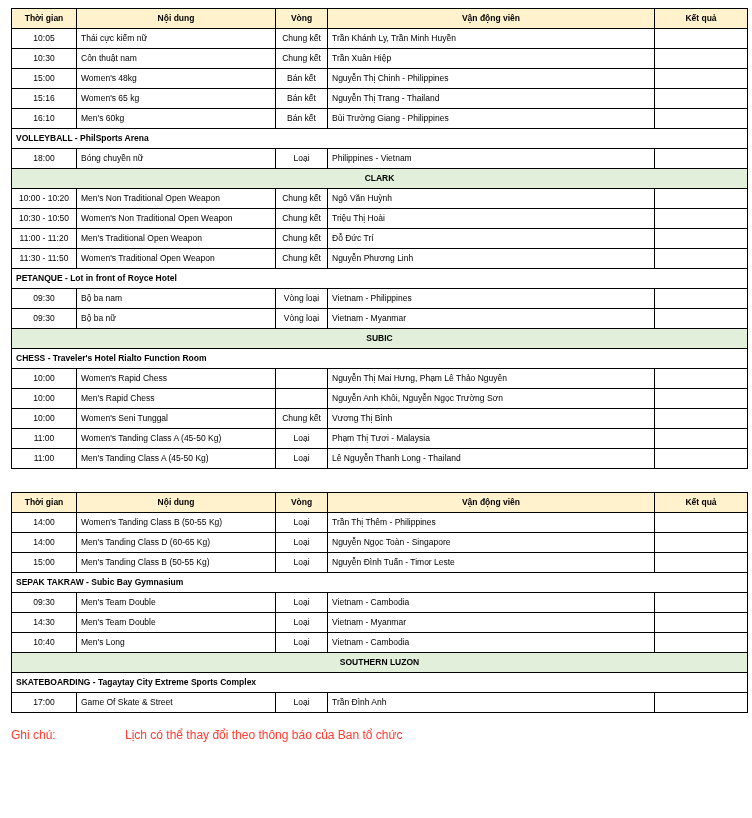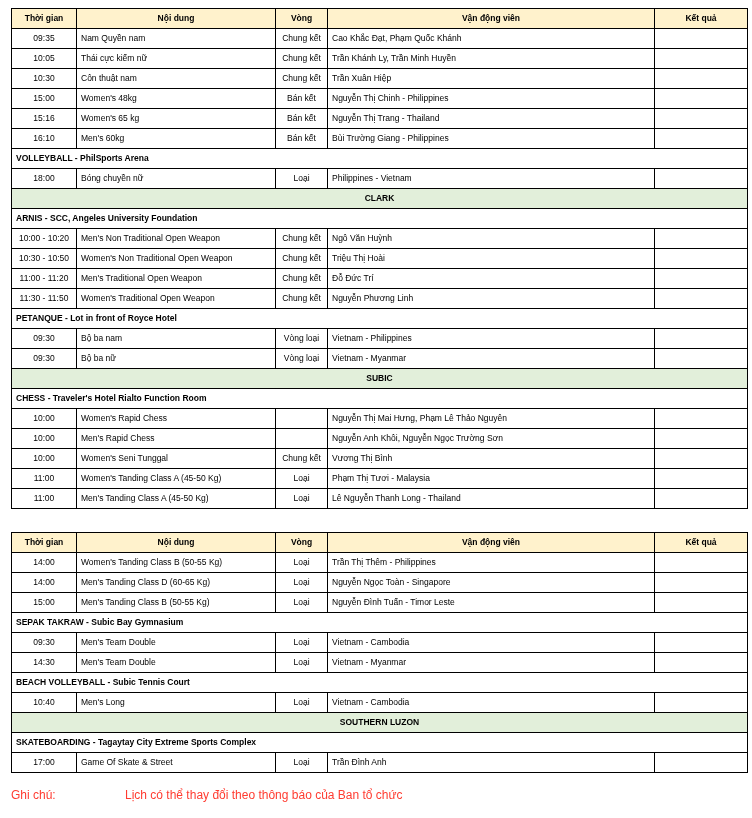--- a/index.html
+++ b/index.html
@@ -101,27 +101,20 @@
       <tr>
         <th>Thời gian</th>
         <th>Nội dung</th>
         <th>Vòng</th>
         <th>Vận động viên</th>
         <th>Kết quả</th>
       </tr>
     </thead>
     <tbody id="tbody1">
         <tr>
-          <td class="time">09:35</td>
-          <td class="cont">Nam Quyền nam</td>
-          <td class="round">Chung kết</td>
-          <td class="ath">Cao Khắc Đạt, Phạm Quốc Khánh</td>
-          <td class="res"></td>
-        </tr>
-        <tr>
           <td class="time">10:05</td>
           <td class="cont">Thái cực kiếm nữ</td>
           <td class="round">Chung kết</td>
           <td class="ath">Trần Khánh Ly, Trần Minh Huyền</td>
           <td class="res"></td>
         </tr>
         <tr>
           <td class="time">10:30</td>
           <td class="cont">Côn thuật nam</td>
           <td class="round">Chung kết</td>
@@ -154,23 +147,20 @@
         </tr>
         <tr>
           <td class="time">18:00</td>
           <td class="cont">Bóng chuyền nữ</td>
           <td class="round">Loại</td>
           <td class="ath">Philippines - Vietnam</td>
           <td class="res"></td>
         </tr>
         <tr class="region">
           <td colspan="5">CLARK</td>
-        </tr>
-        <tr class="venue">
-          <td colspan="5">ARNIS - SCC, Angeles University Foundation</td>
         </tr>
         <tr>
           <td class="time">10:00 - 10:20</td>
           <td class="cont">Men's Non Traditional Open Weapon</td>
           <td class="round">Chung kết</td>
           <td class="ath">Ngô Văn Huỳnh</td>
           <td class="res"></td>
         </tr>
         <tr>
           <td class="time">10:30 - 10:50</td>
@@ -305,23 +295,20 @@
           <td class="ath">Vietnam - Cambodia</td>
           <td class="res"></td>
         </tr>
         <tr>
           <td class="time">14:30</td>
           <td class="cont">Men's Team Double</td>
           <td class="round">Loại</td>
           <td class="ath">Vietnam - Myanmar</td>
           <td class="res"></td>
         </tr>
-        <tr class="venue">
-          <td colspan="5">BEACH VOLLEYBALL - Subic Tennis Court</td>
-        </tr>
         <tr>
           <td class="time">10:40</td>
           <td class="cont">Men's Long</td>
           <td class="round">Loại</td>
           <td class="ath">Vietnam - Cambodia</td>
           <td class="res"></td>
         </tr>
         <tr class="region">
           <td colspan="5">SOUTHERN LUZON</td>
         </tr>

